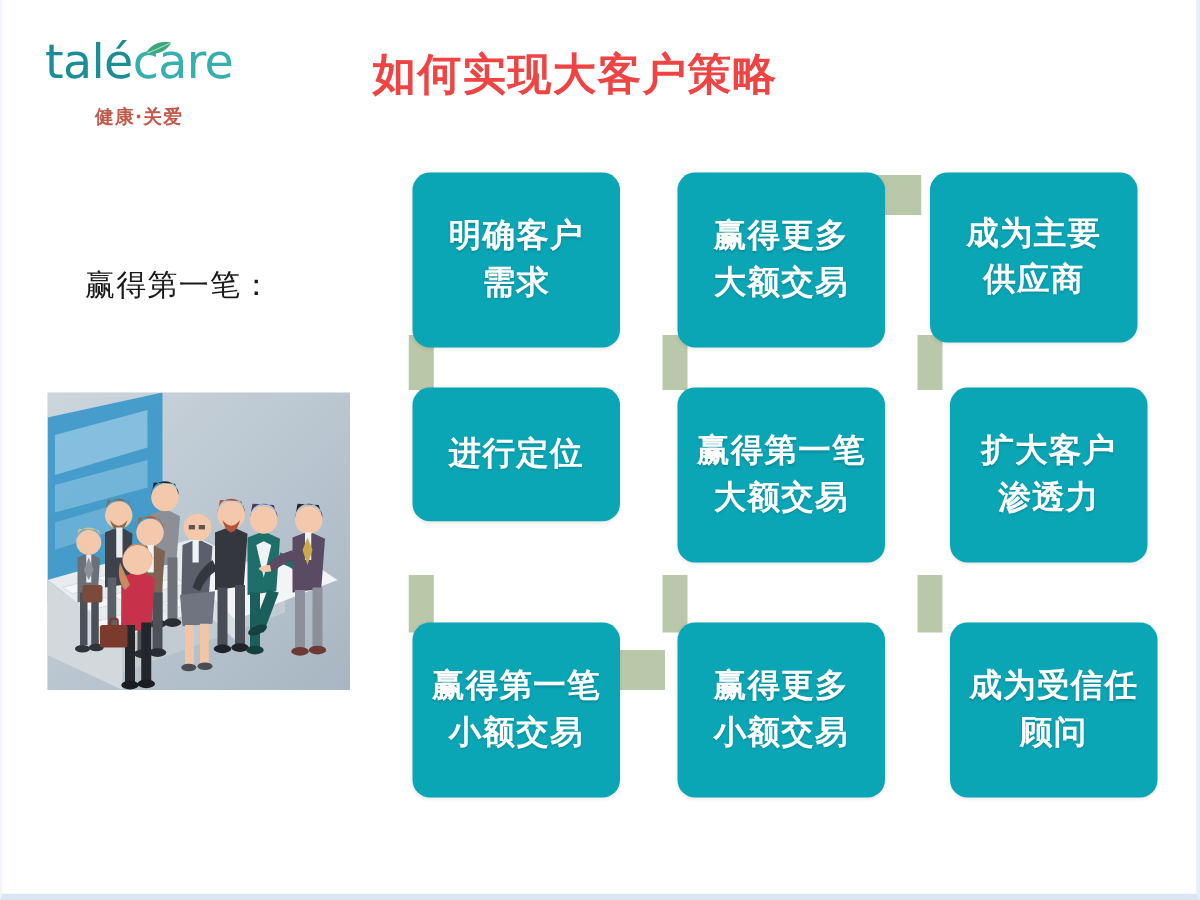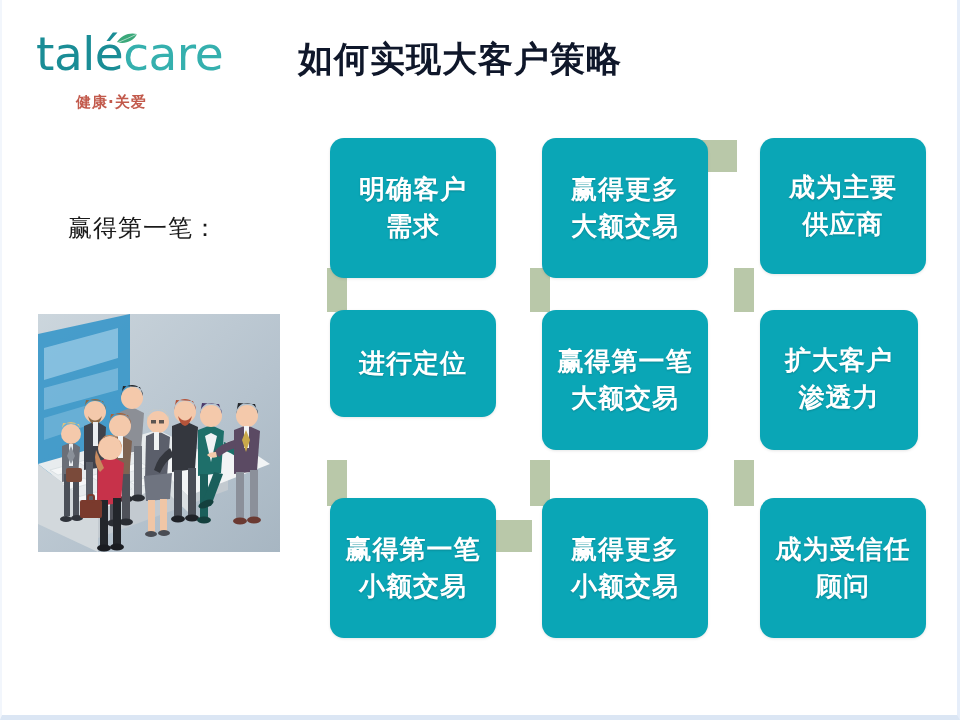--- a/index.html
+++ b/index.html
@@ -26,21 +26,21 @@
   #logo-block {
     position: absolute;
     left: 28px;
     top: 30px;
     width: 220px;
     height: 100px;
   }
   #logo-wordmark {
     position: relative;
     font-family: "DejaVu Sans", sans-serif;
-    font-size: 47px;
+    font-size: 38px;
     font-weight: 400;
     letter-spacing: -0.5px;
     color: #1f8f96;
     line-height: 1;
     padding-left: 6px;
     white-space: nowrap;
   }
   #logo-wordmark .tale { color: #1a8d96; }
   #logo-wordmark .care { color: #35b0ae; }
   #leaf-accent {
@@ -61,21 +61,21 @@
   }
 
   
   #slide-title {
     position: absolute;
     left: 296px;
     top: 36px;
     font-family: "DejaVu Sans", sans-serif;
     font-size: 35px;
     font-weight: bold;
-    color: #0f172a;
+    color: #ef4444;
     letter-spacing: 1px;
     white-space: nowrap;
   }
 
   
   #left-caption {
     position: absolute;
     left: 66px;
     top: 212px;
     font-family: "DejaVu Sans", sans-serif;
@@ -310,21 +310,21 @@
     <div class="connector" style="left:432px; top:340px; width:20px; height:46px;"></div>
 
     <div class="node" style="left:28px; top:18px; width:166px; height:140px;">
       <span class="ln">明确客户</span>
       <span class="ln">需求</span>
     </div>
     <div class="node" style="left:240px; top:18px; width:166px; height:140px;">
       <span class="ln">赢得更多</span>
       <span class="ln">大额交易</span>
     </div>
-    <div class="node" style="left:458px; top:18px; width:166px; height:136px;">
+    <div class="node" style="left:442px; top:18px; width:166px; height:136px;">
       <span class="ln">成为主要</span>
       <span class="ln">供应商</span>
     </div>
 
     <div class="node" style="left:28px; top:190px; width:166px; height:107px;">
       <span class="ln">进行定位</span>
     </div>
     <div class="node" style="left:240px; top:190px; width:166px; height:140px;">
       <span class="ln">赢得第一笔</span>
       <span class="ln">大额交易</span>

